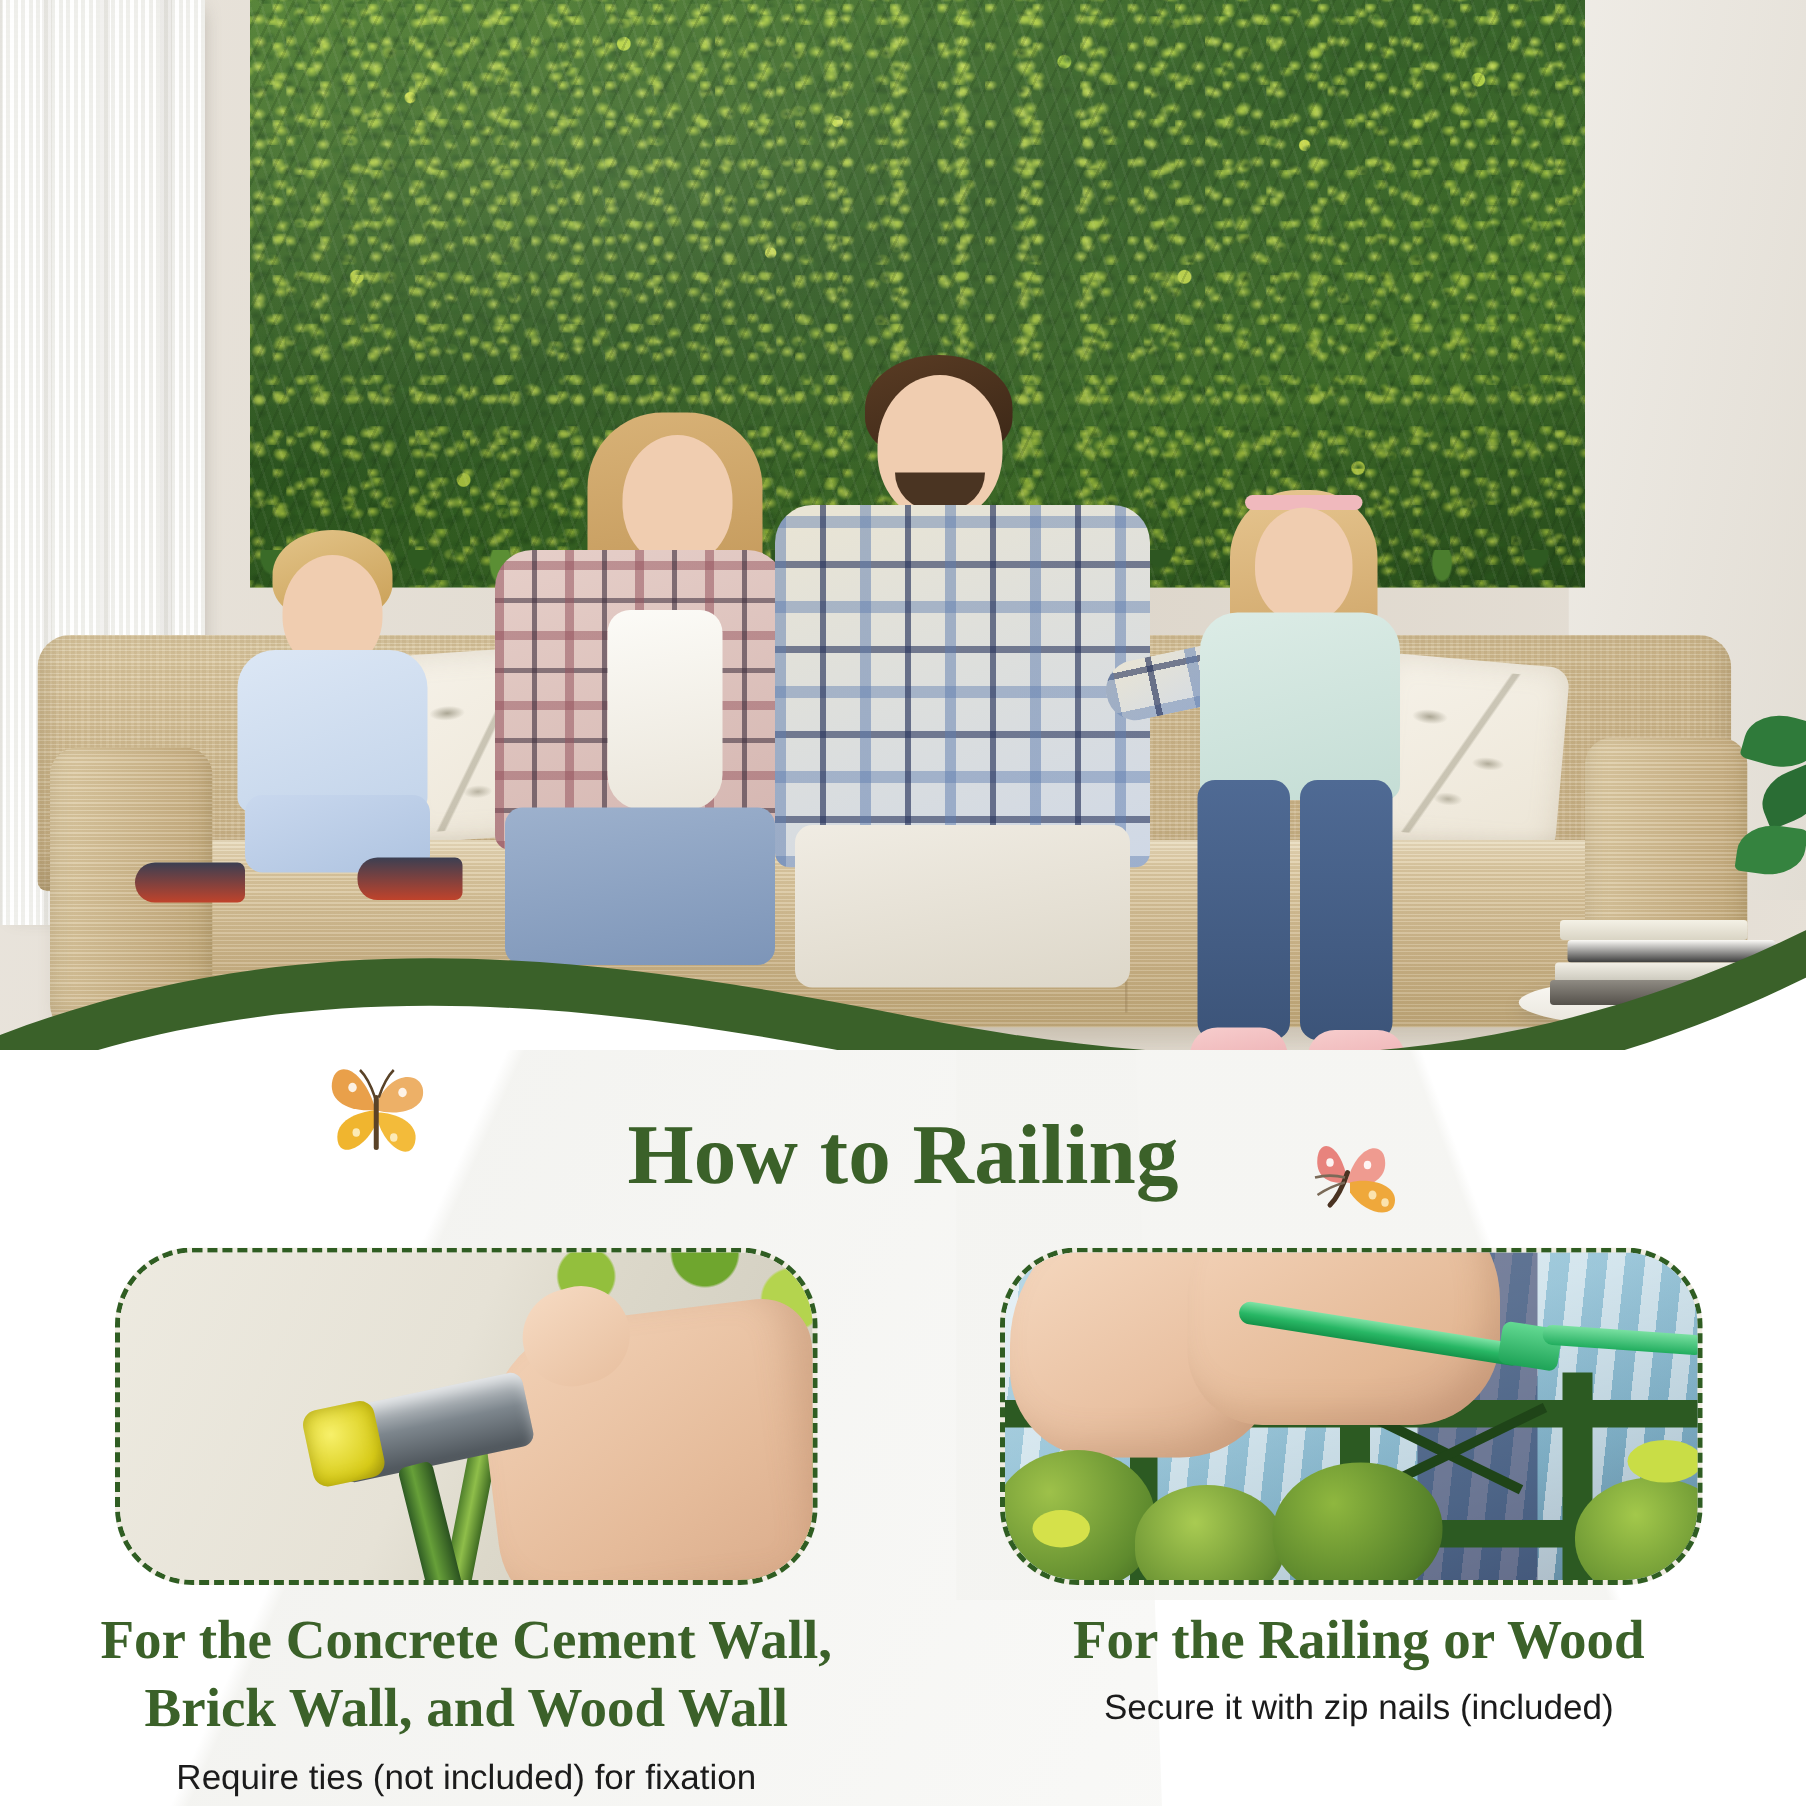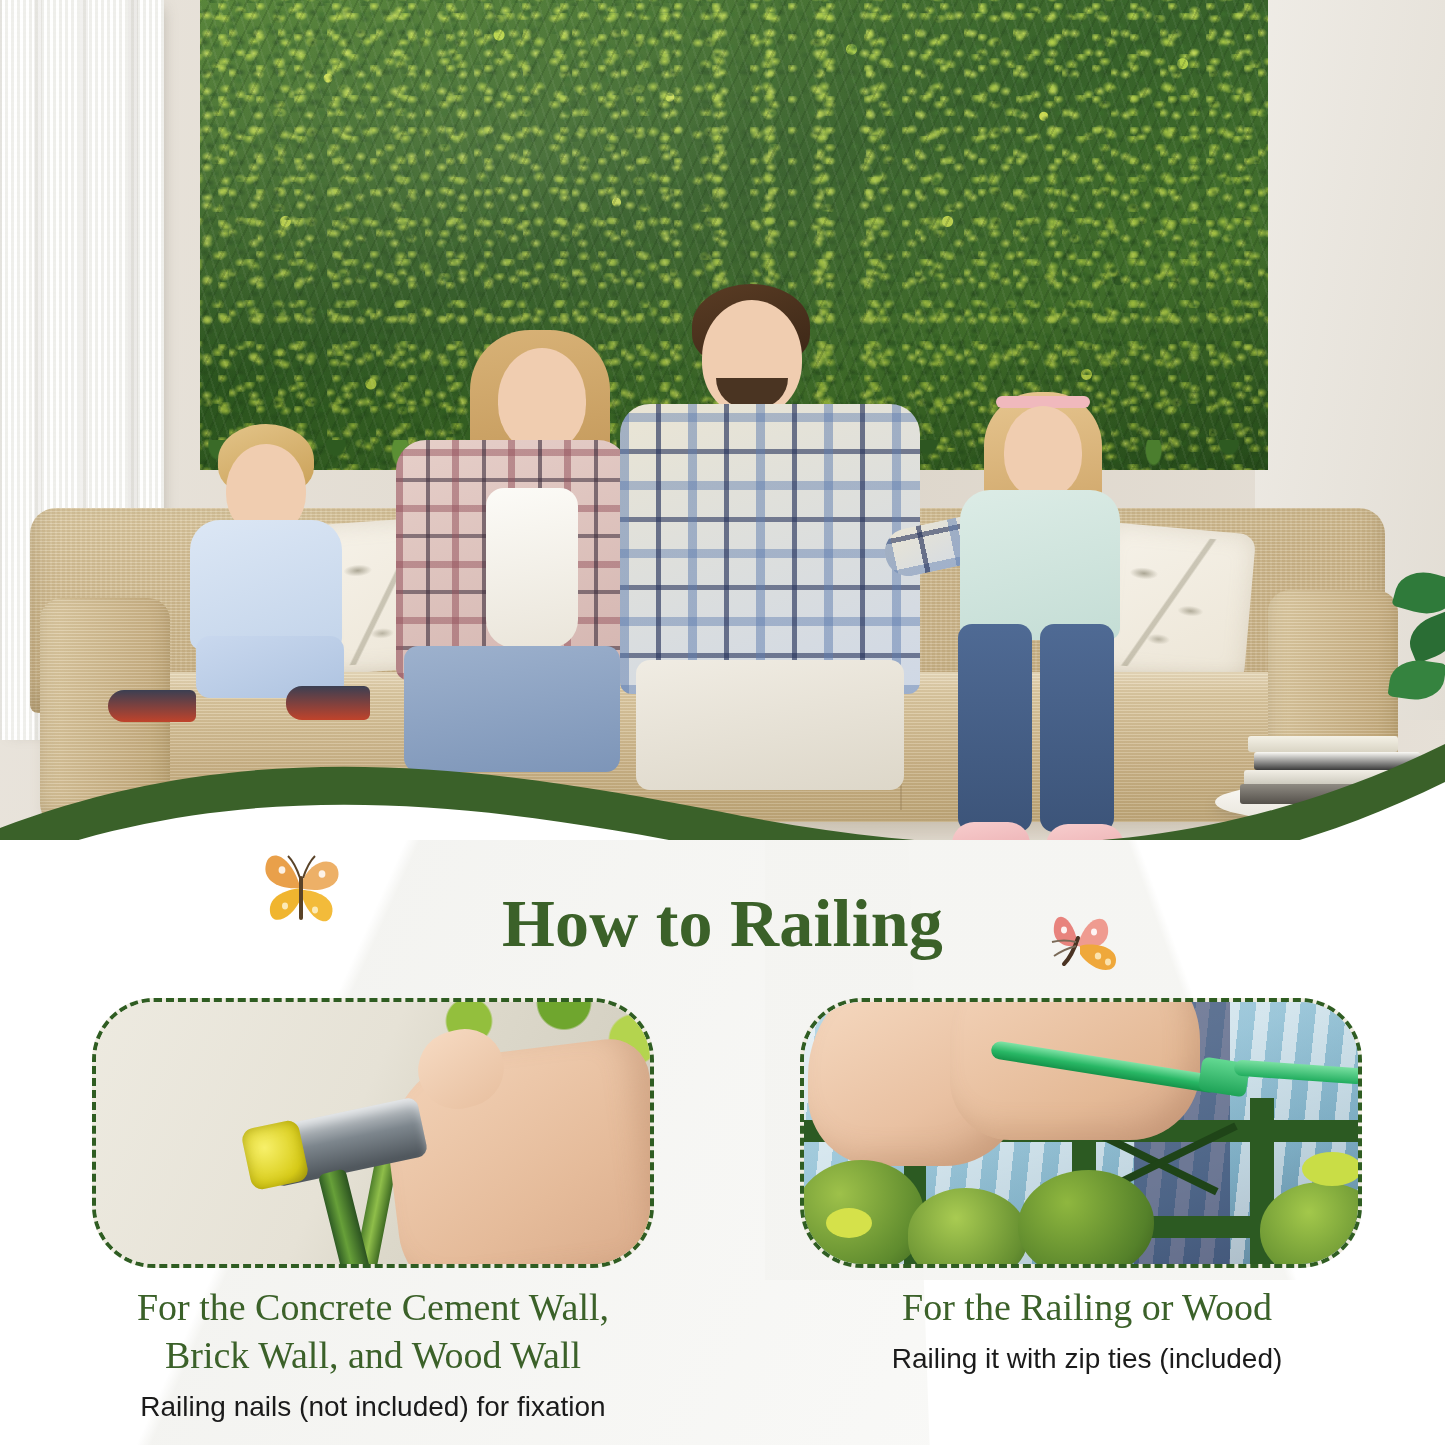--- a/index.html
+++ b/index.html
@@ -175,22 +175,22 @@
 
   .cards{position:absolute;left:0;top:998px;width:1445px;height:280px;}
   .card{position:absolute;top:0;width:562px;height:270px;border-radius:62px;
     border:4px dashed #2f5d22;box-sizing:border-box;overflow:hidden;
     background:#efece1;}
   .card.left{left:92px;}
   .card.right{left:800px;}
   .photo{position:absolute;inset:0;}
 
   .cap{position:absolute;text-align:center;}
-  .cap h3{margin:0;font-family:"Liberation Serif", serif;font-weight:400;
-    color:#3b6129;font-size:38px;line-height:1.26;}
+  .cap h3{margin:0;font-family:"Liberation Serif", serif;font-weight:700;
+    color:#3b6129;font-size:44px;line-height:1.26;}
   .cap p{margin:10px 0 0;font-family:"Liberation Sans", sans-serif;
     color:#1b1b1b;font-size:28px;line-height:1.2;font-weight:400;}
   .cap.left{left:20px;top:1284px;width:706px;}
   .cap.right{left:742px;top:1284px;width:690px;}
 </style>
 </head>
 <body>
 
 <div class="poster">
 
@@ -393,23 +393,23 @@
         <div style="position:absolute;left:498px;top:150px;width:60px;height:34px;border-radius:50%;background:#c9dd46;"></div>
       </div>
     </div>
   </div>
 
   <div class="cap left">
     <h3>
       <span>For the Concrete Cement Wall,</span><br>
       <span>Brick Wall, and Wood Wall</span>
     </h3>
-    <p>Railing nails (not included) for fixation</p>
+    <p>Require ties (not included) for fixation</p>
   </div>
 
   <div class="cap right">
     <h3>
       <span>For the Railing or Wood</span>
     </h3>
-    <p>Railing it with zip ties (included)</p>
+    <p>Secure it with zip nails (included)</p>
   </div>
 
 </div>
 
 </body></html>

